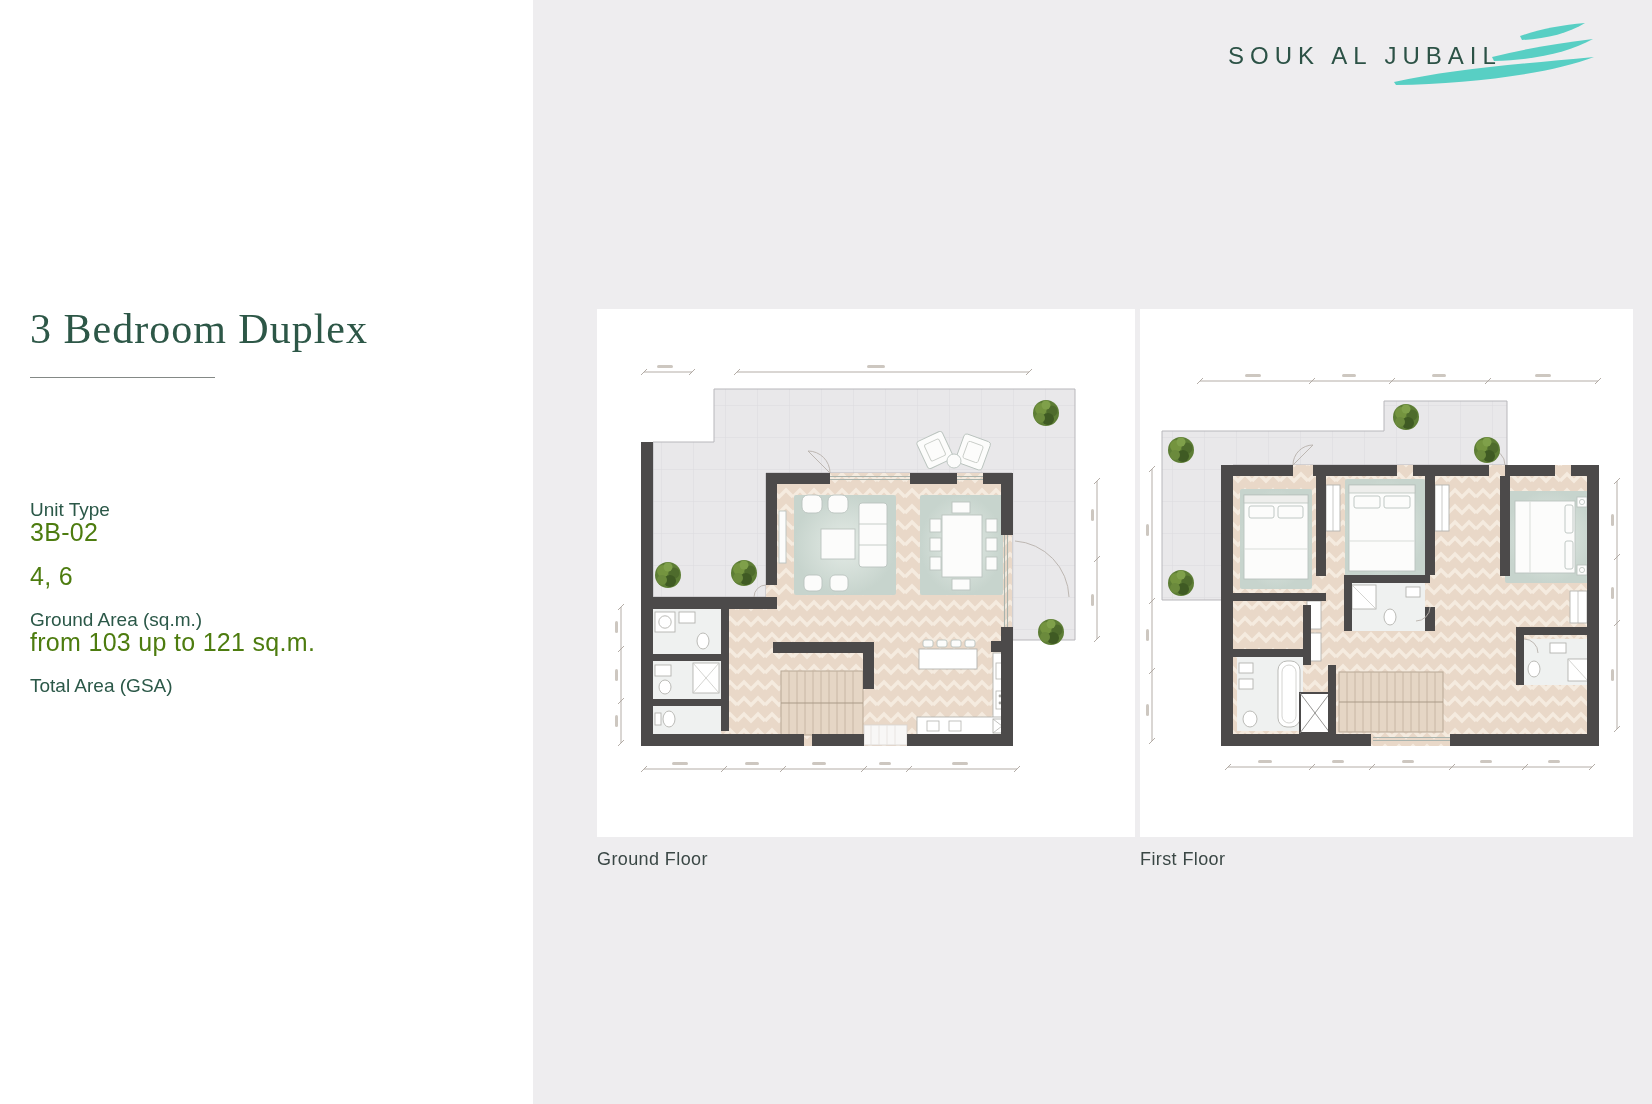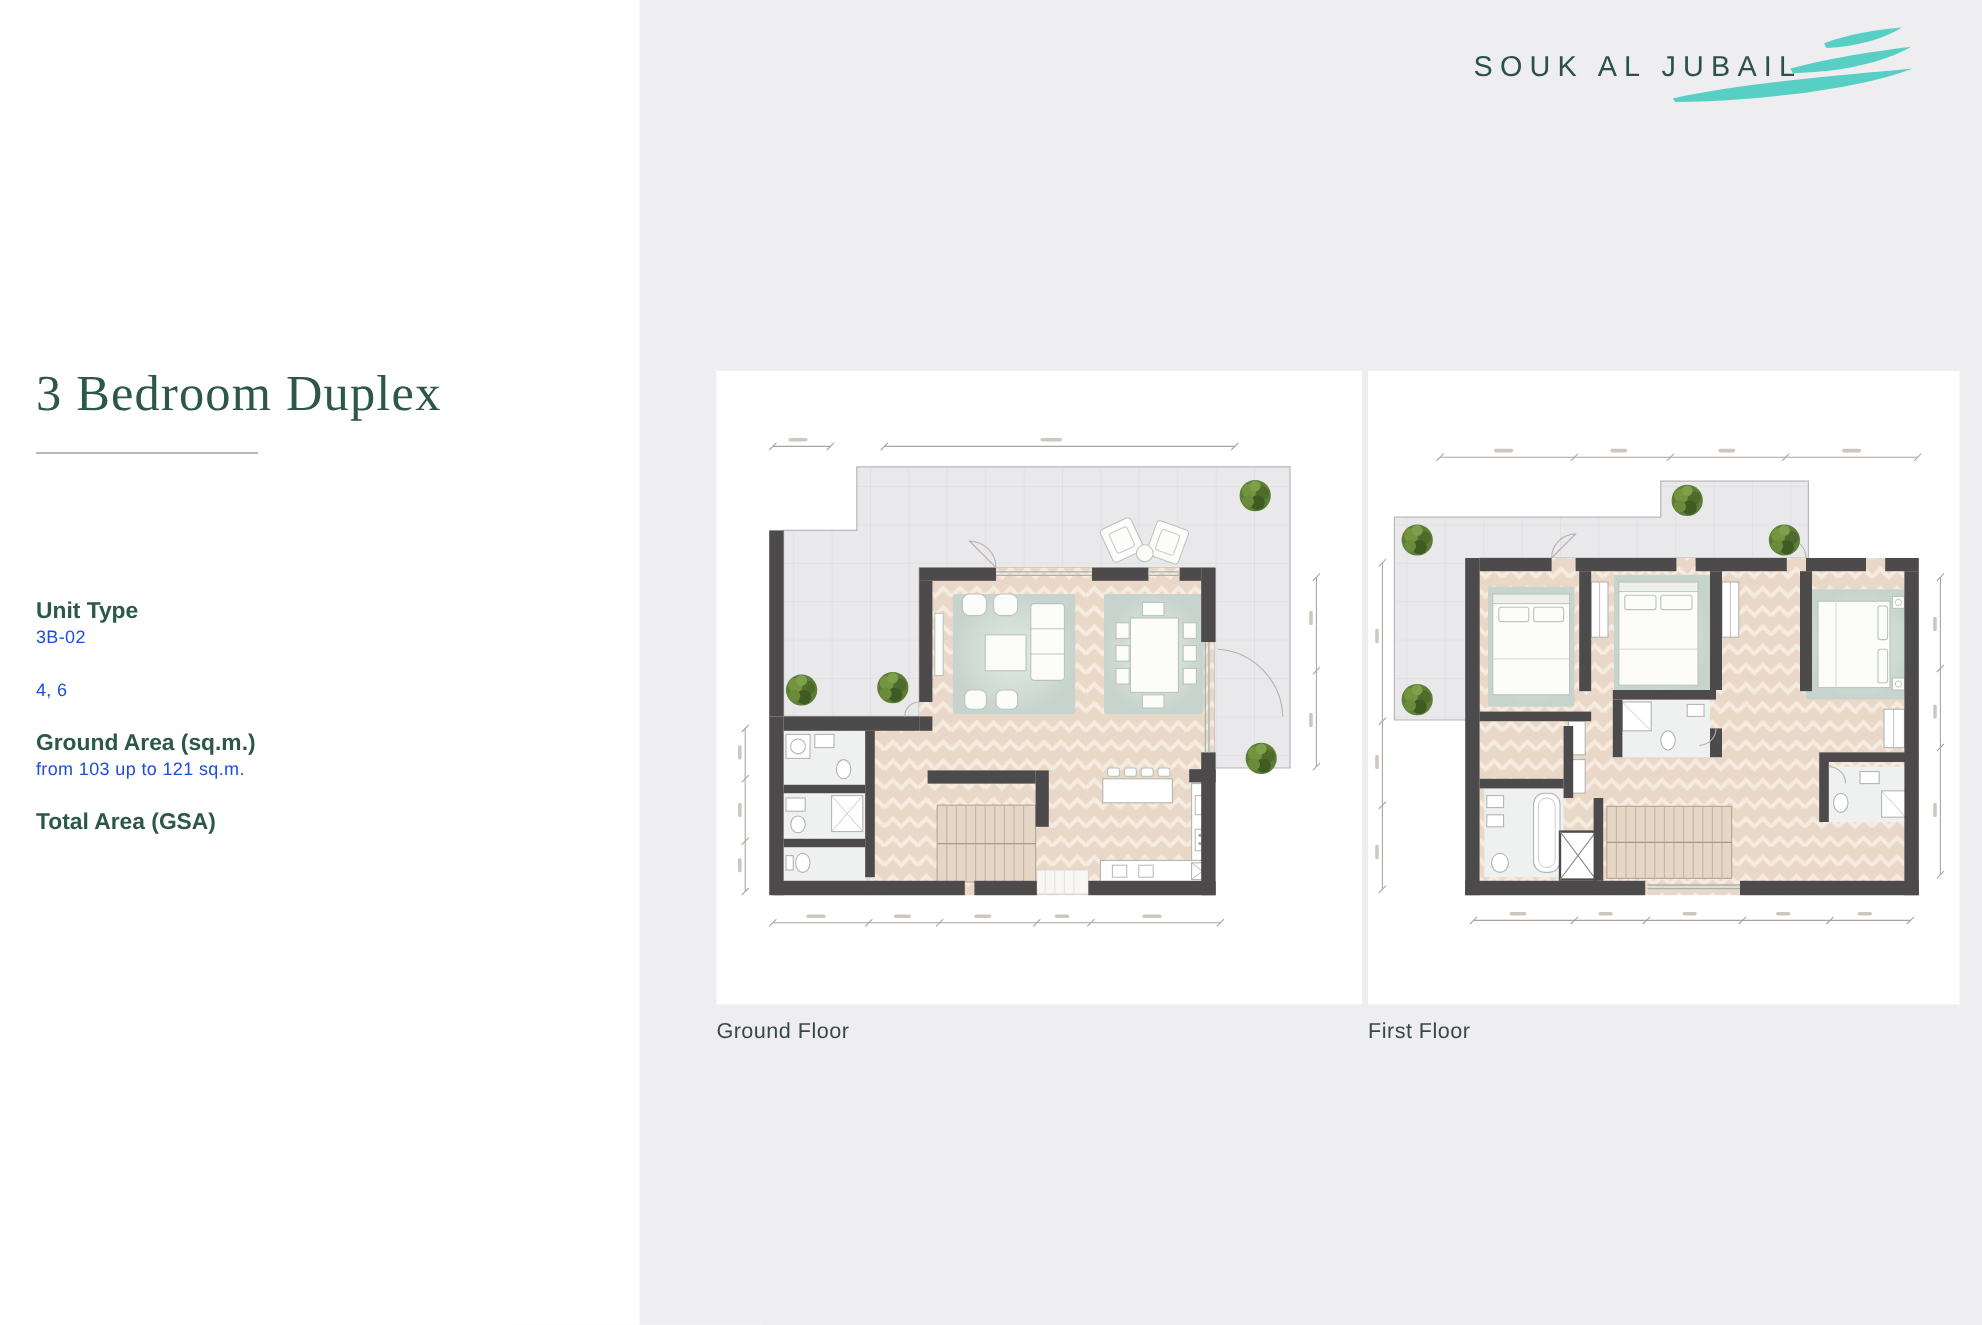--- a/index.html
+++ b/index.html
@@ -17,22 +17,22 @@
   .logo-waves{position:absolute;left:1388px;top:22px;width:212px;height:66px;}
   
   .page-title{
     position:absolute;left:30px;top:305px;
     font-family:"Liberation Serif",serif;font-size:42px;color:#2d5747;
     letter-spacing:1px;white-space:nowrap;
   }
   .title-rule{position:absolute;left:30px;top:377px;width:185px;height:1px;background:#848986;}
   .details{position:absolute;left:30px;top:499px;width:460px;}
   .detail-group{margin-bottom:22px;}
-  .detail-label{font-size:19px;font-weight:700;color:#2b5848;line-height:22px;}
-  .detail-value{font-size:15px;font-weight:400;color:#1d4ed8;line-height:22px;letter-spacing:.3px;}
+  .detail-label{font-size:19px;font-weight:400;color:#2b5848;line-height:22px;}
+  .detail-value{font-size:25px;font-weight:400;color:#4d7c0f;line-height:22px;letter-spacing:.3px;}
   
   .plan-card{position:absolute;top:309px;height:528px;background:#ffffff;}
   #card-ground{left:597px;width:538px;}
   #card-first{left:1140px;width:493px;}
   .plan-card svg{display:block;width:100%;height:100%;}
   .floor-label{
     position:absolute;top:849px;font-size:18px;color:#3a4745;
     text-align:left;letter-spacing:.4px;
   }
   #label-ground{left:597px;width:538px;}

